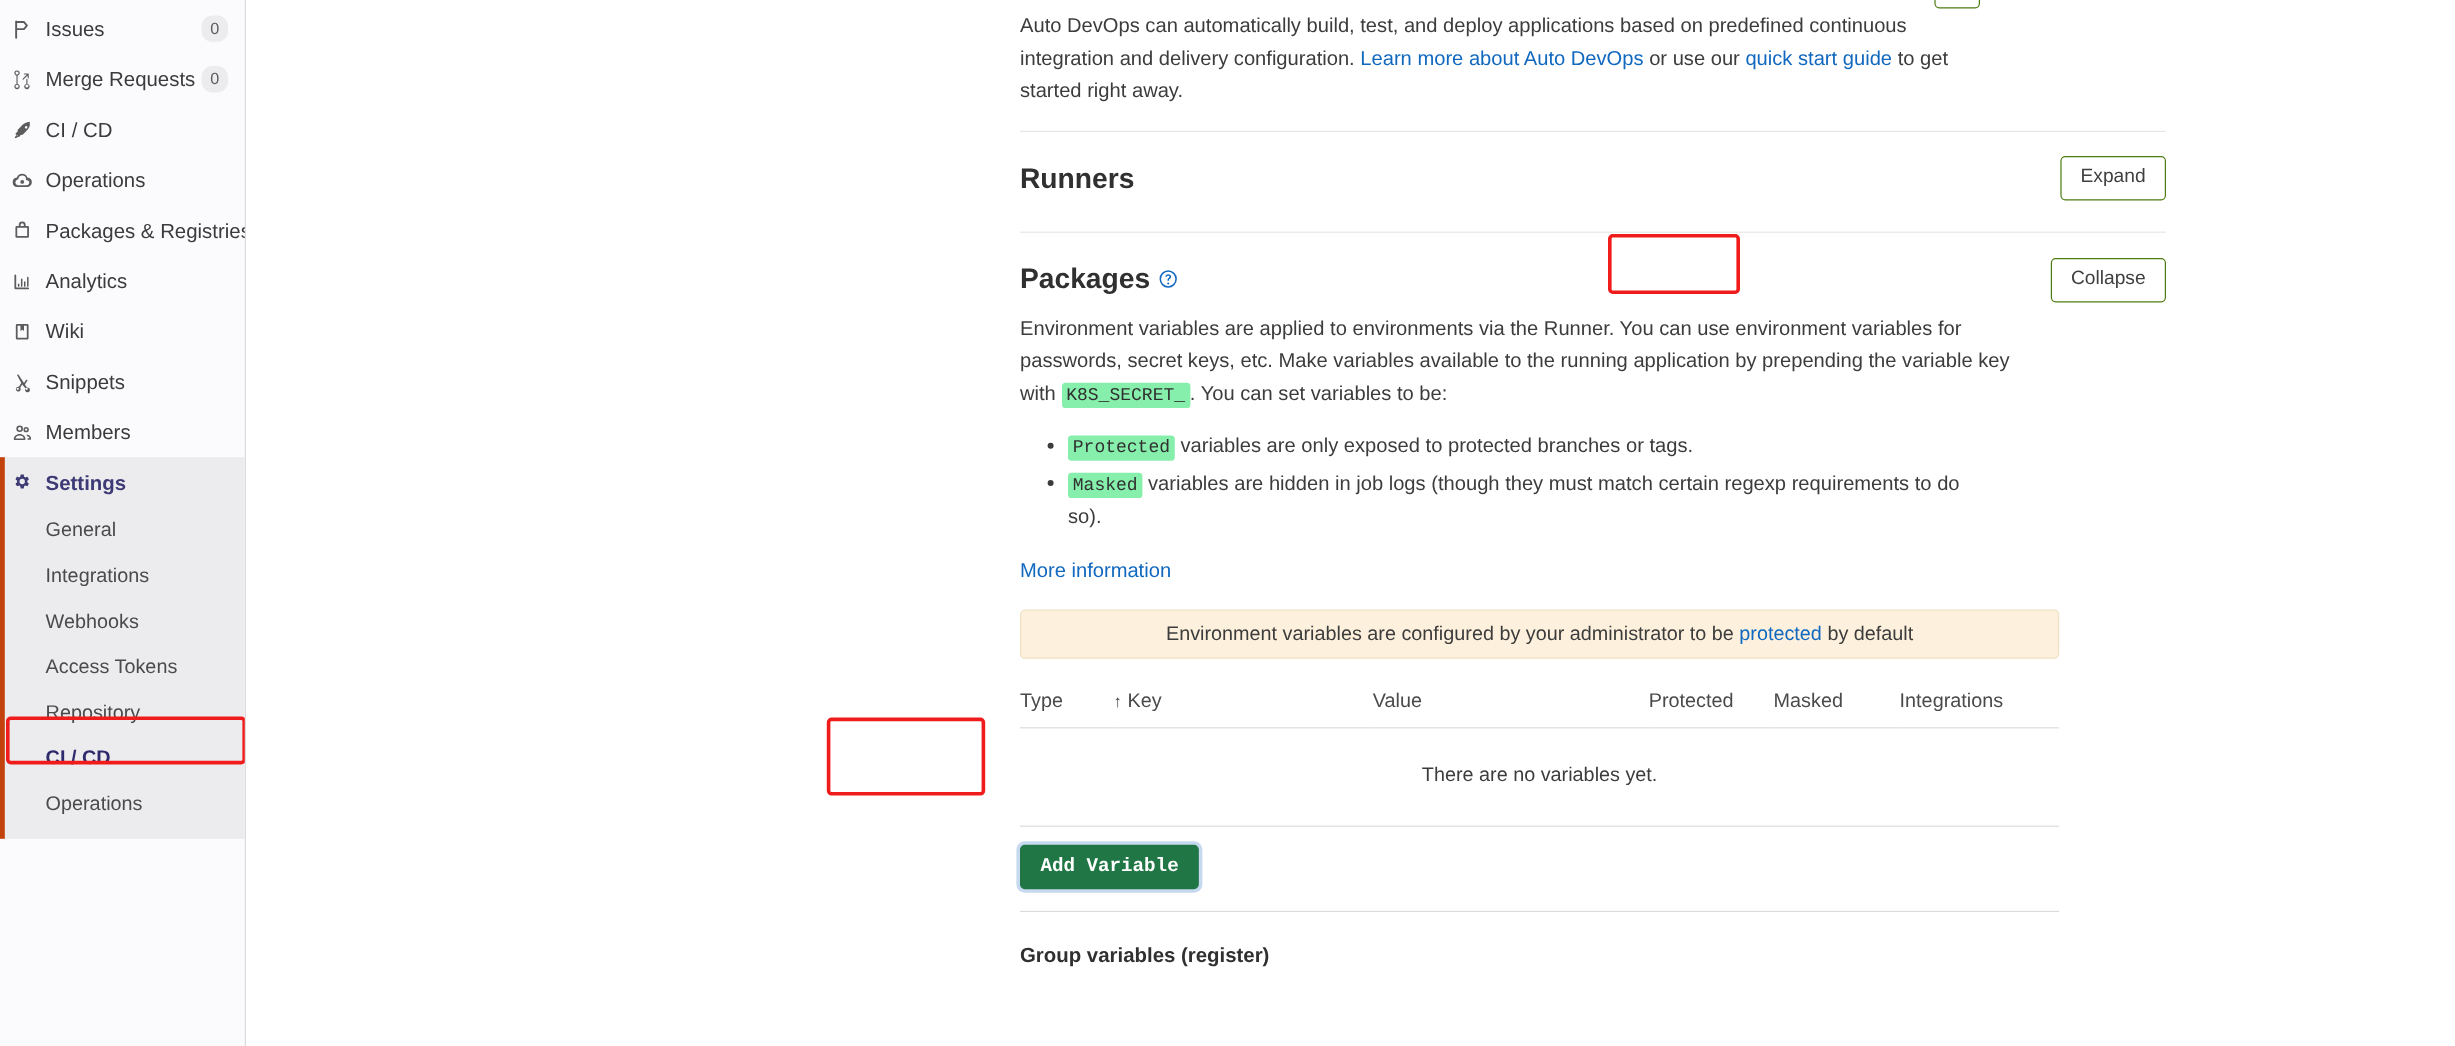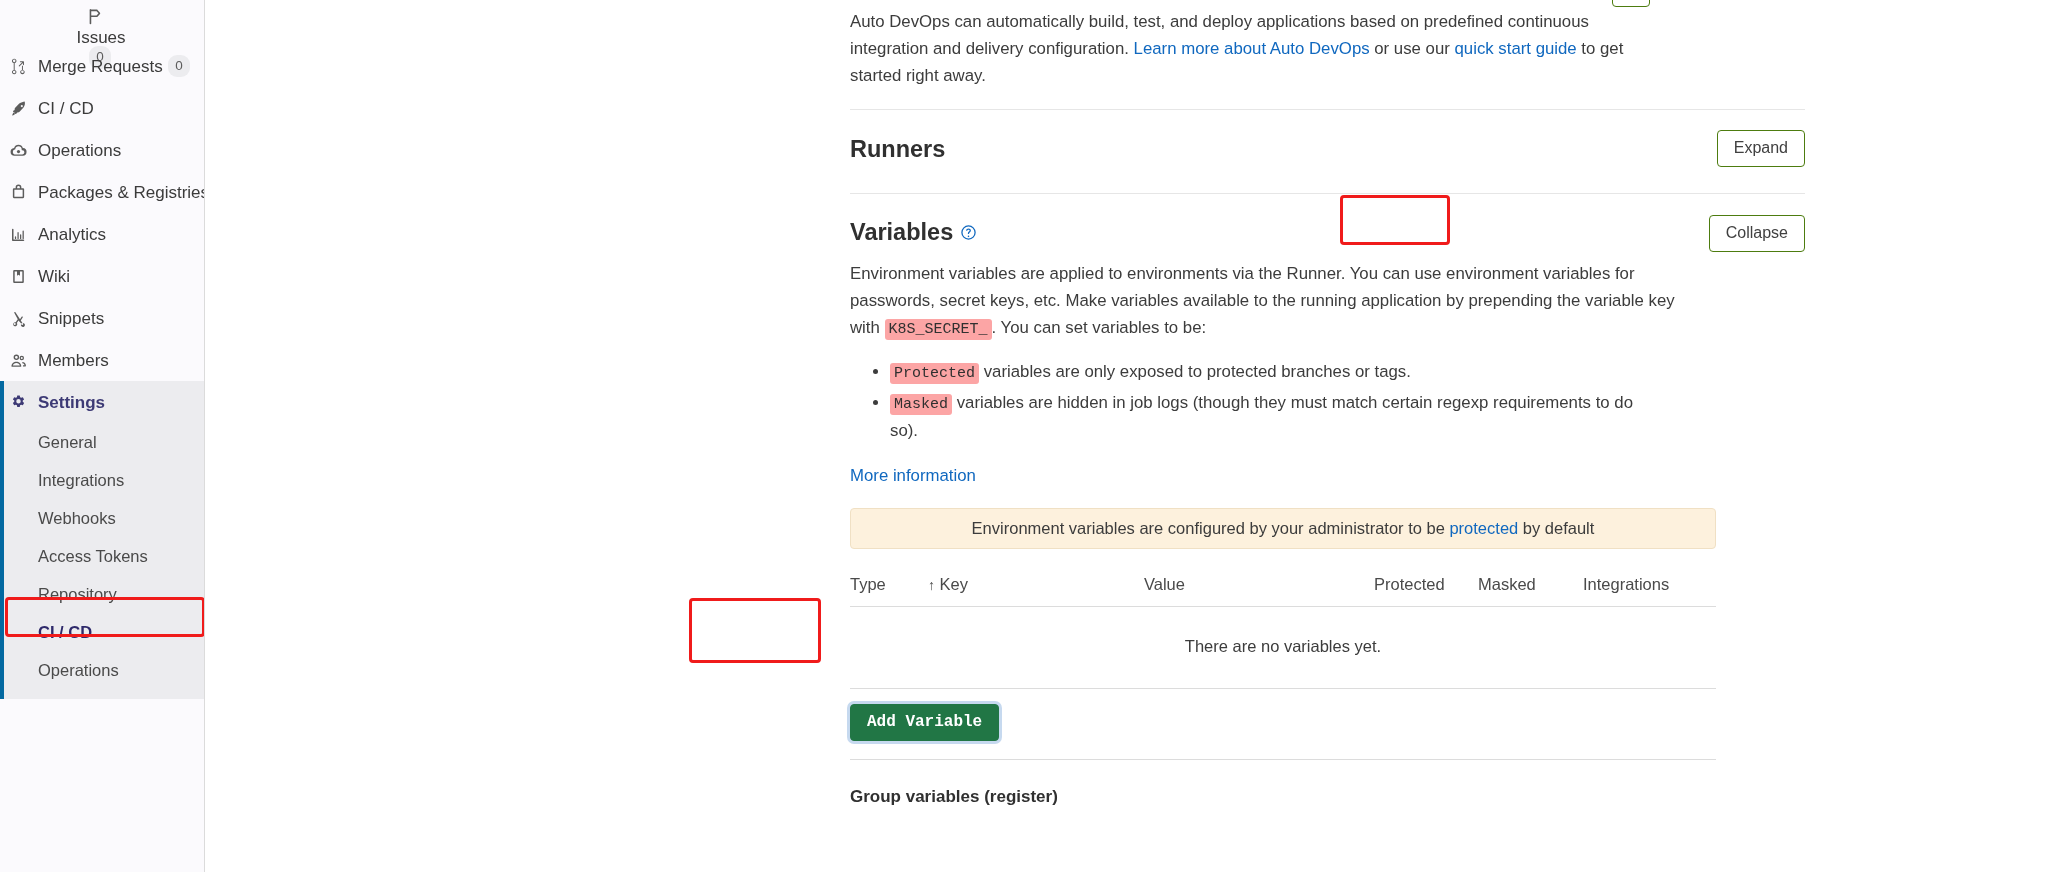--- a/index.html
+++ b/index.html
@@ -60,21 +60,21 @@
     font-size: 13.5px;
     line-height: 1;
     padding: 4px 7px 5px;
     min-width: 22px;
     text-align: center;
   }
 
   
   .nav-group-active {
     background: #ececef;
-    border-left: 4px solid #0369a1;
+    border-left: 4px solid #c2410c;
     margin-left: 0;
   }
   .nav-group-active .nav-item-settings {
     padding-left: 6px;
     color: #3d3a75;
     font-weight: bold;
   }
   .nav-group-active .nav-item-settings .nav-icon { color: #3d3a75; }
 
   .subnav { padding: 0 0 10px 0; }
@@ -168,21 +168,21 @@
     list-style: disc;
   }
   .bullets li {
     font-size: 16.8px;
     line-height: 1.62;
     color: #3c3c3c;
     margin-bottom: 2px;
   }
   code.inline {
     font-family: "Liberation Mono", monospace;
-    background: #fca5a5;
+    background: #86efac;
     color: #303030;
     font-size: 15px;
     padding: 2px 4px;
     border-radius: 3px;
     white-space: nowrap;
   }
 
   .alert {
     background: #fdf1dd;
     border: 1px solid #f0e0c4;
@@ -236,21 +236,21 @@
     color: #303030;
   }
 </style>
 </head>
 <body>
 
 <div class="page">
 
   <nav class="sidebar">
 
-    <div class="nav-item" style="margin-top:3px;flex-direction:column;">
+    <div class="nav-item" style="margin-top:3px;">
       <span class="nav-icon">
         <svg width="17" height="17" viewBox="0 0 16 16">
             <path fill="currentColor" d="M4 1.5h5.2c.3 0 .55.12.73.32l2.3 2.6c.3.35.3.86 0 1.2l-2.3 2.6a.98.98 0 01-.73.33H4v5.95a.75.75 0 01-1.5 0V2.25A.75.75 0 014 1.5zm0 1.5v4h5l1.8-2L9 3H4z"></path>
           </svg>
       </span>
       <span class="nav-label">Issues</span>
       <span class="badge">0</span>
     </div>
 
     <div class="nav-item">
@@ -380,21 +380,21 @@
         <div class="sec-head" style="width:955px;">
           <h3 class="sec-title">Runners</h3>
           <button class="btn-outline" style="margin-top:-6px;">Expand</button>
         </div>
         <div class="divider" style="margin-top:26px; width:955px;"></div>
       </section>
 
       <section style="margin-top:25px; position:relative;">
         <div class="sec-head" style="width:955px;">
           <h3 class="sec-title">
-            <span>Variables</span>
+            <span>Packages</span>
             <span class="help-icon">
               <svg width="17" height="17" viewBox="0 0 16 16">
                   <path fill="currentColor" d="M8 1.2a6.8 6.8 0 100 13.6A6.8 6.8 0 008 1.2zm0 1.2a5.6 5.6 0 110 11.2 5.6 5.6 0 010-11.2zm0 8.4a.78.78 0 110 1.56.78.78 0 010-1.56zm0-6.6c1.3 0 2.25.86 2.25 2.03 0 .78-.33 1.27-1.07 1.82-.47.35-.6.54-.6.88v.38H7.42v-.5c0-.72.27-1.14.95-1.65.53-.4.67-.6.67-.93 0-.5-.42-.85-1.04-.85-.64 0-1.08.36-1.13.95H5.75C5.8 5.05 6.7 4.2 8 4.2z"></path>
                 </svg>
             </span>
           </h3>
           <button class="btn-outline" style="margin-top:-4px;">Collapse</button>
         </div>
 
         <p class="sec-text" style="margin-top:8px; width:850px;">

